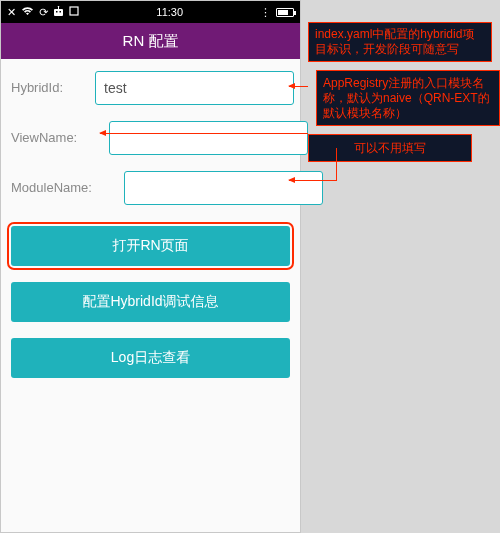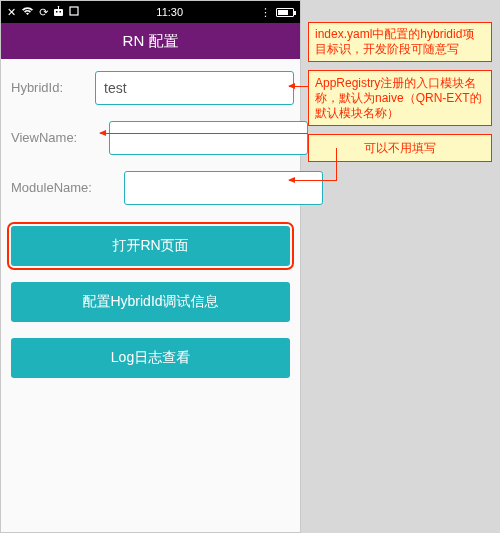--- a/index.html
+++ b/index.html
@@ -85,21 +85,21 @@
   .btn-primary-highlight {
     outline: 2px solid #ff2a00;
     outline-offset: 2px;
   }
   .annot {
     position: absolute;
     border: 1px solid #ff2a00;
     color: #ff2a00;
     font-size: 12px;
     padding: 4px 6px;
-    background: #fef9c3;
+    background: #0f172a;
     line-height: 15px;
     display: flex;
     align-items: center;
     justify-content: center;
     text-align: left;
   }
   .annot.center { justify-content: center; text-align: center; }
   .arrow {
     position: absolute;
     height: 1px;
@@ -181,24 +181,24 @@
 
   <button class="btn btn-primary-highlight">打开RN页面</button>
   <button class="btn">配置HybridId调试信息</button>
   <button class="btn">Log日志查看</button>
 
 </div>
 
 <div class="annot" style="left:308px; top:22px; width:184px; height:40px;">
   <span>index.yaml中配置的hybridid项目标识，开发阶段可随意写</span>
 </div>
-<div class="annot" style="left:308px; top:70px; width:184px; height:56px;">
+<div class="annot" style="left:316px; top:70px; width:184px; height:56px;">
   <span>AppRegistry注册的入口模块名称，默认为naive（QRN-EXT的默认模块名称）</span>
 </div>
-<div class="annot center" style="left:308px; top:134px; width:184px; height:28px;">
+<div class="annot center" style="left:308px; top:134px; width:164px; height:28px;">
   <span>可以不用填写</span>
 </div>
 
 <div class="arrow" style="left:289px; top:86px; width:19px;"></div>
 <div class="arrow" style="left:100px; top:133px; width:208px;"></div>
 <div class="arrow" style="left:289px; top:180px; width:48px;"></div>
 <div style="position:absolute; left:336px; top:148px; width:1px; height:32px; background:#ff2a00;"></div>
 <div style="position:absolute; left:336px; top:148px; width:1px; height:1px;"></div>
 
 </body></html>

